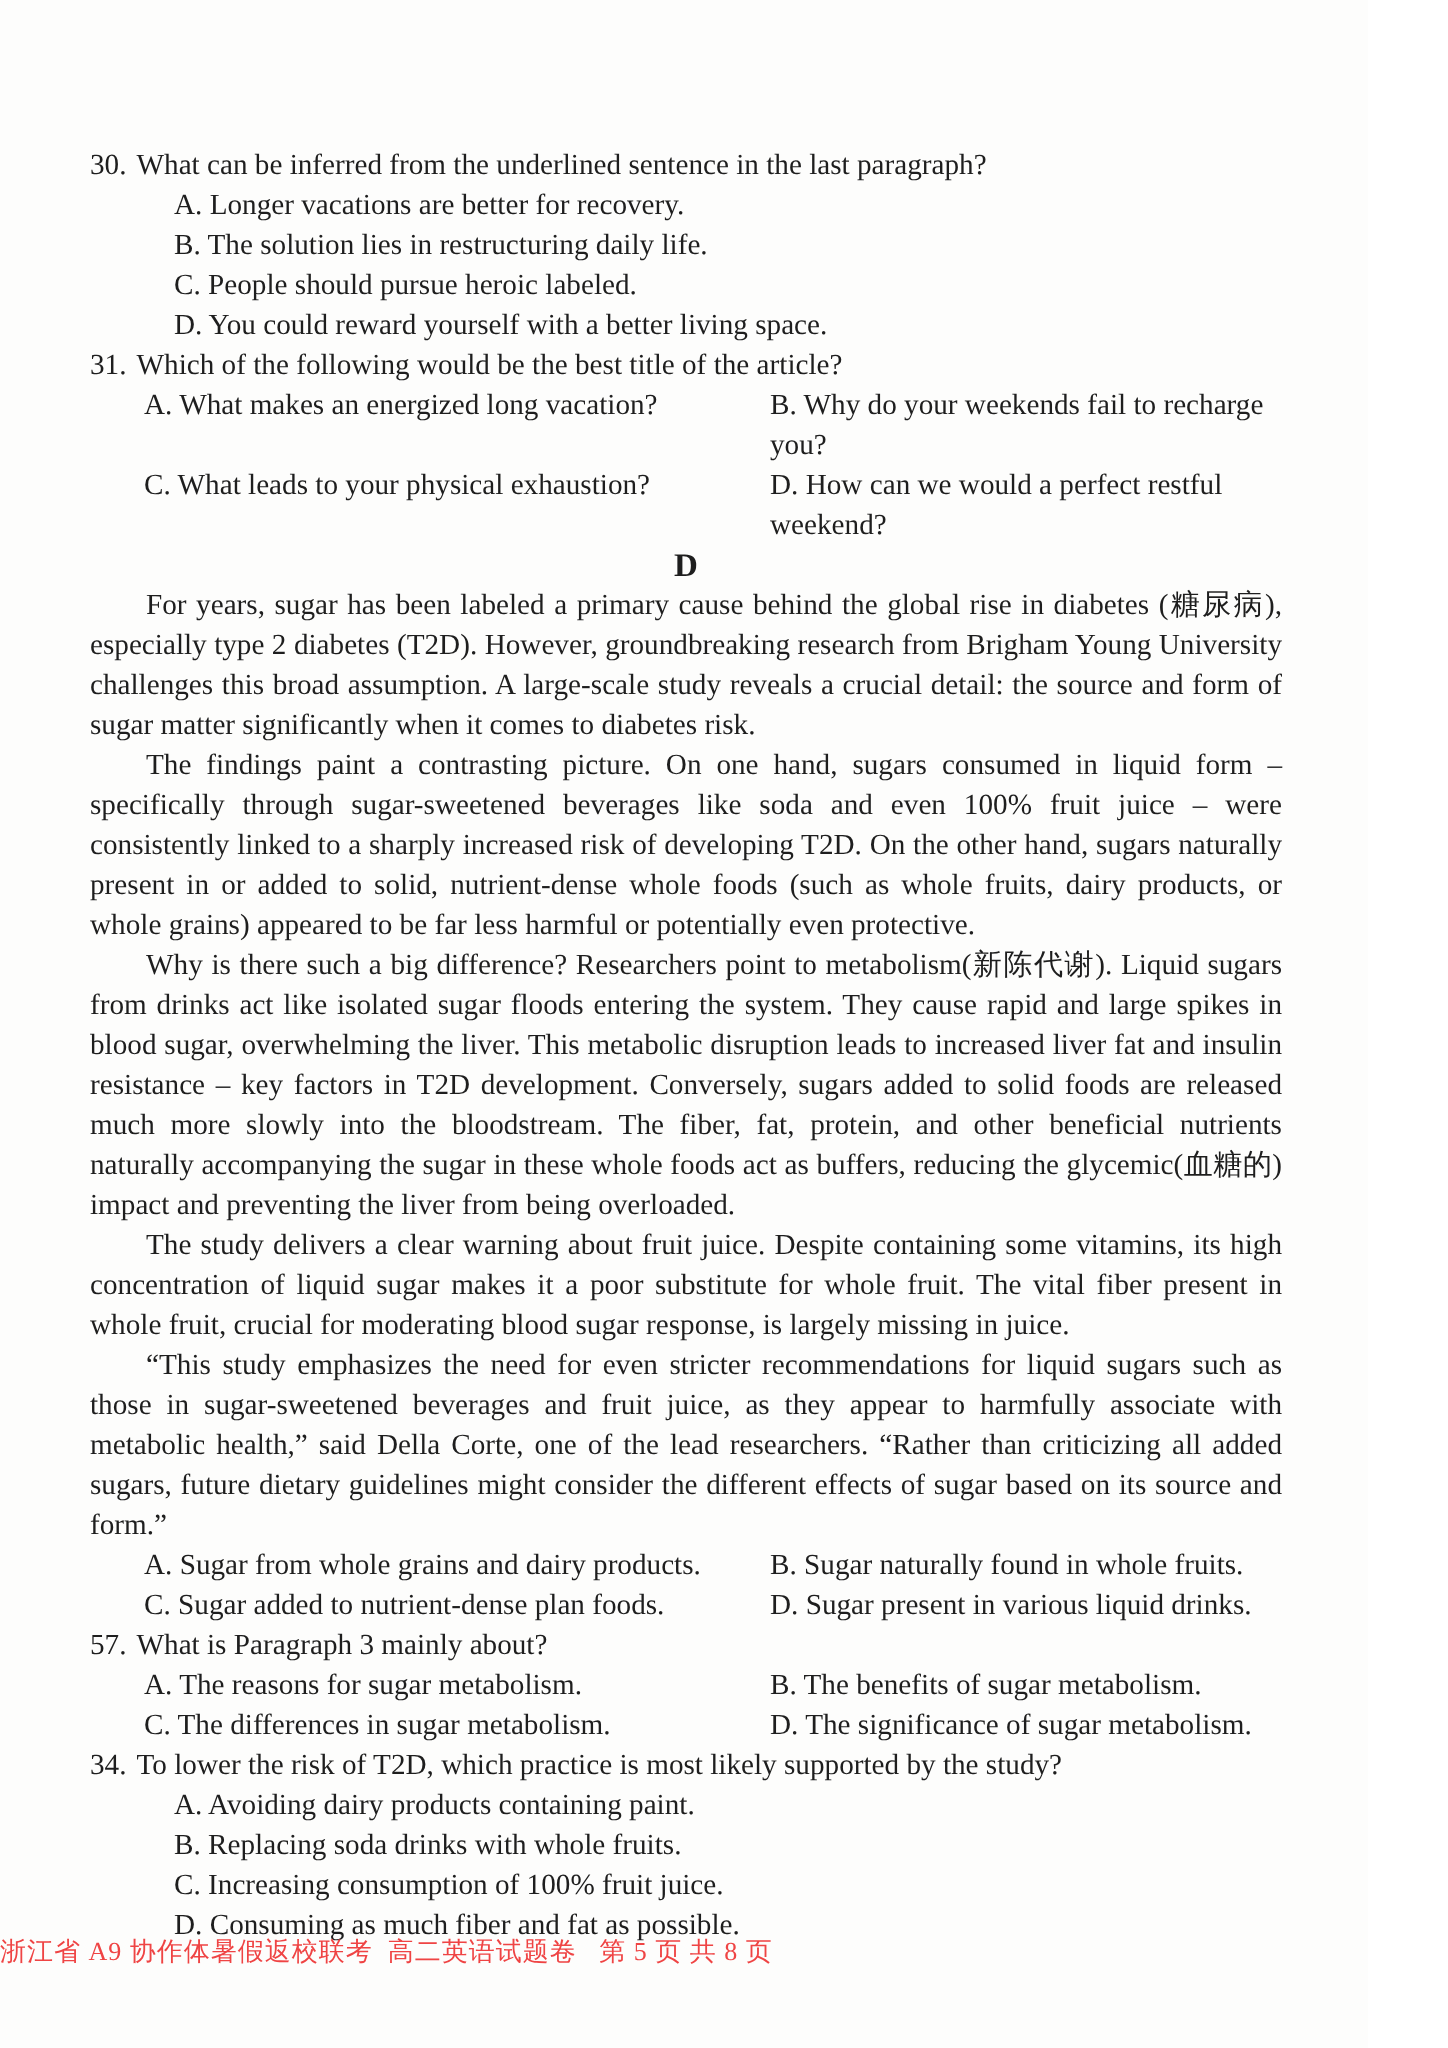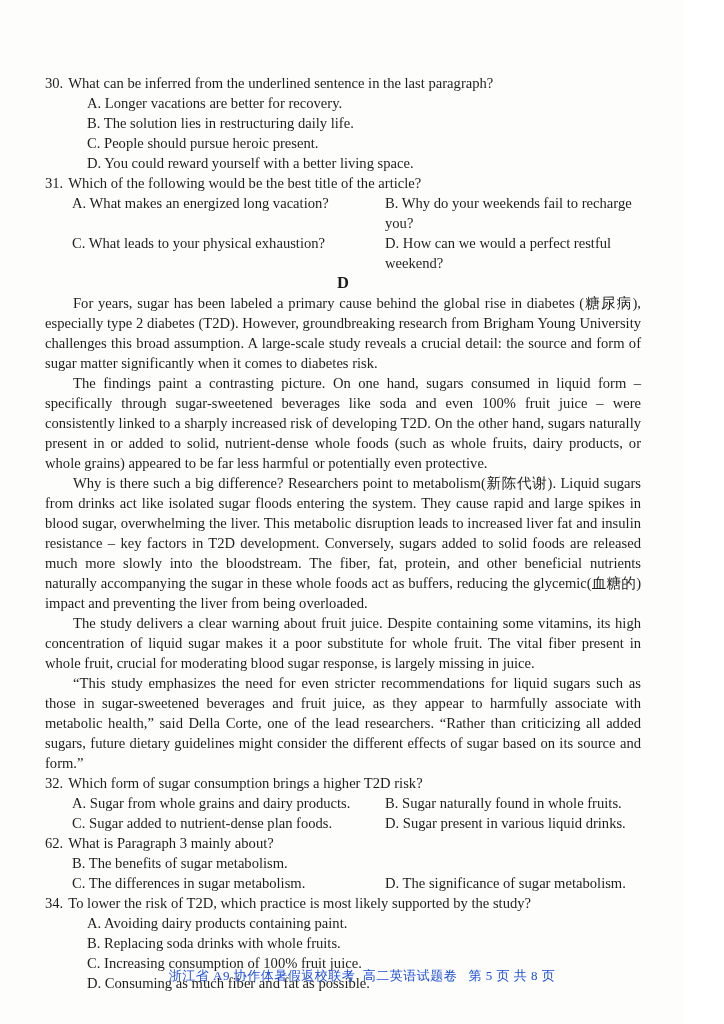--- a/index.html
+++ b/index.html
@@ -35,38 +35,38 @@
     line-height: 20px;
   }
   .para {
     text-align: justify;
     text-indent: 28px;
   }
   .footer {
     position: absolute;
     top: 966px; left: 0;
     width: 724px;
-    text-align: center;
+    text-align: left;
     font-size: 13px;
     letter-spacing: 0.5px;
-    color: #1d4ed8;
+    color: #ef4444;
     white-space: pre;
   }
 </style>
 </head>
 <body>
 
 <div class="page">
 
   <div>
     <p class="stem"><span class="qnum">30.</span><span>What can be inferred from the underlined sentence in the last paragraph?</span></p>
     <div class="options">
       <span class="opt">A. Longer vacations are better for recovery.</span>
       <span class="opt">B. The solution lies in restructuring daily life.</span>
-      <span class="opt">C. People should pursue heroic present.</span>
+      <span class="opt">C. People should pursue heroic labeled.</span>
       <span class="opt">D. You could reward yourself with a better living space.</span>
     </div>
   </div>
 
   <div>
     <p class="stem"><span class="qnum">31.</span><span>Which of the following would be the best title of the article?</span></p>
     <div class="opt-row">
       <span class="opt-left">A. What makes an energized long vacation?</span>
       <span class="opt-right">B. Why do your weekends fail to recharge you?</span>
     </div>
@@ -79,34 +79,34 @@
   <div>
     <p class="section-label">D</p>
     <p class="para">For years, sugar has been labeled a primary cause behind the global rise in diabetes (糖尿病), especially type 2 diabetes (T2D). However, groundbreaking research from Brigham Young University challenges this broad assumption. A large-scale study reveals a crucial detail: the source and form of sugar matter significantly when it comes to diabetes risk.</p>
     <p class="para">The findings paint a contrasting picture. On one hand, sugars consumed in liquid form – specifically through sugar-sweetened beverages like soda and even 100% fruit juice – were consistently linked to a sharply increased risk of developing T2D. On the other hand, sugars naturally present in or added to solid, nutrient-dense whole foods (such as whole fruits, dairy products, or whole grains) appeared to be far less harmful or potentially even protective.</p>
     <p class="para">Why is there such a big difference? Researchers point to metabolism(新陈代谢). Liquid sugars from drinks act like isolated sugar floods entering the system. They cause rapid and large spikes in blood sugar, overwhelming the liver. This metabolic disruption leads to increased liver fat and insulin resistance – key factors in T2D development. Conversely, sugars added to solid foods are released much more slowly into the bloodstream. The fiber, fat, protein, and other beneficial nutrients naturally accompanying the sugar in these whole foods act as buffers, reducing the glycemic(血糖的) impact and preventing the liver from being overloaded.</p>
     <p class="para">The study delivers a clear warning about fruit juice. Despite containing some vitamins, its high concentration of liquid sugar makes it a poor substitute for whole fruit. The vital fiber present in whole fruit, crucial for moderating blood sugar response, is largely missing in juice.</p>
     <p class="para">“This study emphasizes the need for even stricter recommendations for liquid sugars such as those in sugar-sweetened beverages and fruit juice, as they appear to harmfully associate with metabolic health,” said Della Corte, one of the lead researchers. “Rather than criticizing all added sugars, future dietary guidelines might consider the different effects of sugar based on its source and form.”</p>
   </div>
 
   <div>
-    <p class="stem"><span class="qnum">32.</span><span>Which form of sugar consumption brings a higher T2D risk?</span></p>
     <div class="opt-row">
       <span class="opt-left">A. Sugar from whole grains and dairy products.</span>
       <span class="opt-right">B. Sugar naturally found in whole fruits.</span>
     </div>
     <div class="opt-row">
       <span class="opt-left">C. Sugar added to nutrient-dense plan foods.</span>
       <span class="opt-right">D. Sugar present in various liquid drinks.</span>
     </div>
   </div>
 
   <div>
-    <p class="stem"><span class="qnum">62.</span><span>What is Paragraph 3 mainly about?</span></p>
+    <p class="stem"><span class="qnum">57.</span><span>What is Paragraph 3 mainly about?</span></p>
     <div class="opt-row">
+      <span class="opt-left">A. The reasons for sugar metabolism.</span>
       <span class="opt-right">B. The benefits of sugar metabolism.</span>
     </div>
     <div class="opt-row">
       <span class="opt-left">C. The differences in sugar metabolism.</span>
       <span class="opt-right">D. The significance of sugar metabolism.</span>
     </div>
   </div>
 
   <div>
     <p class="stem"><span class="qnum">34.</span><span>To lower the risk of T2D, which practice is most likely supported by the study?</span></p>

